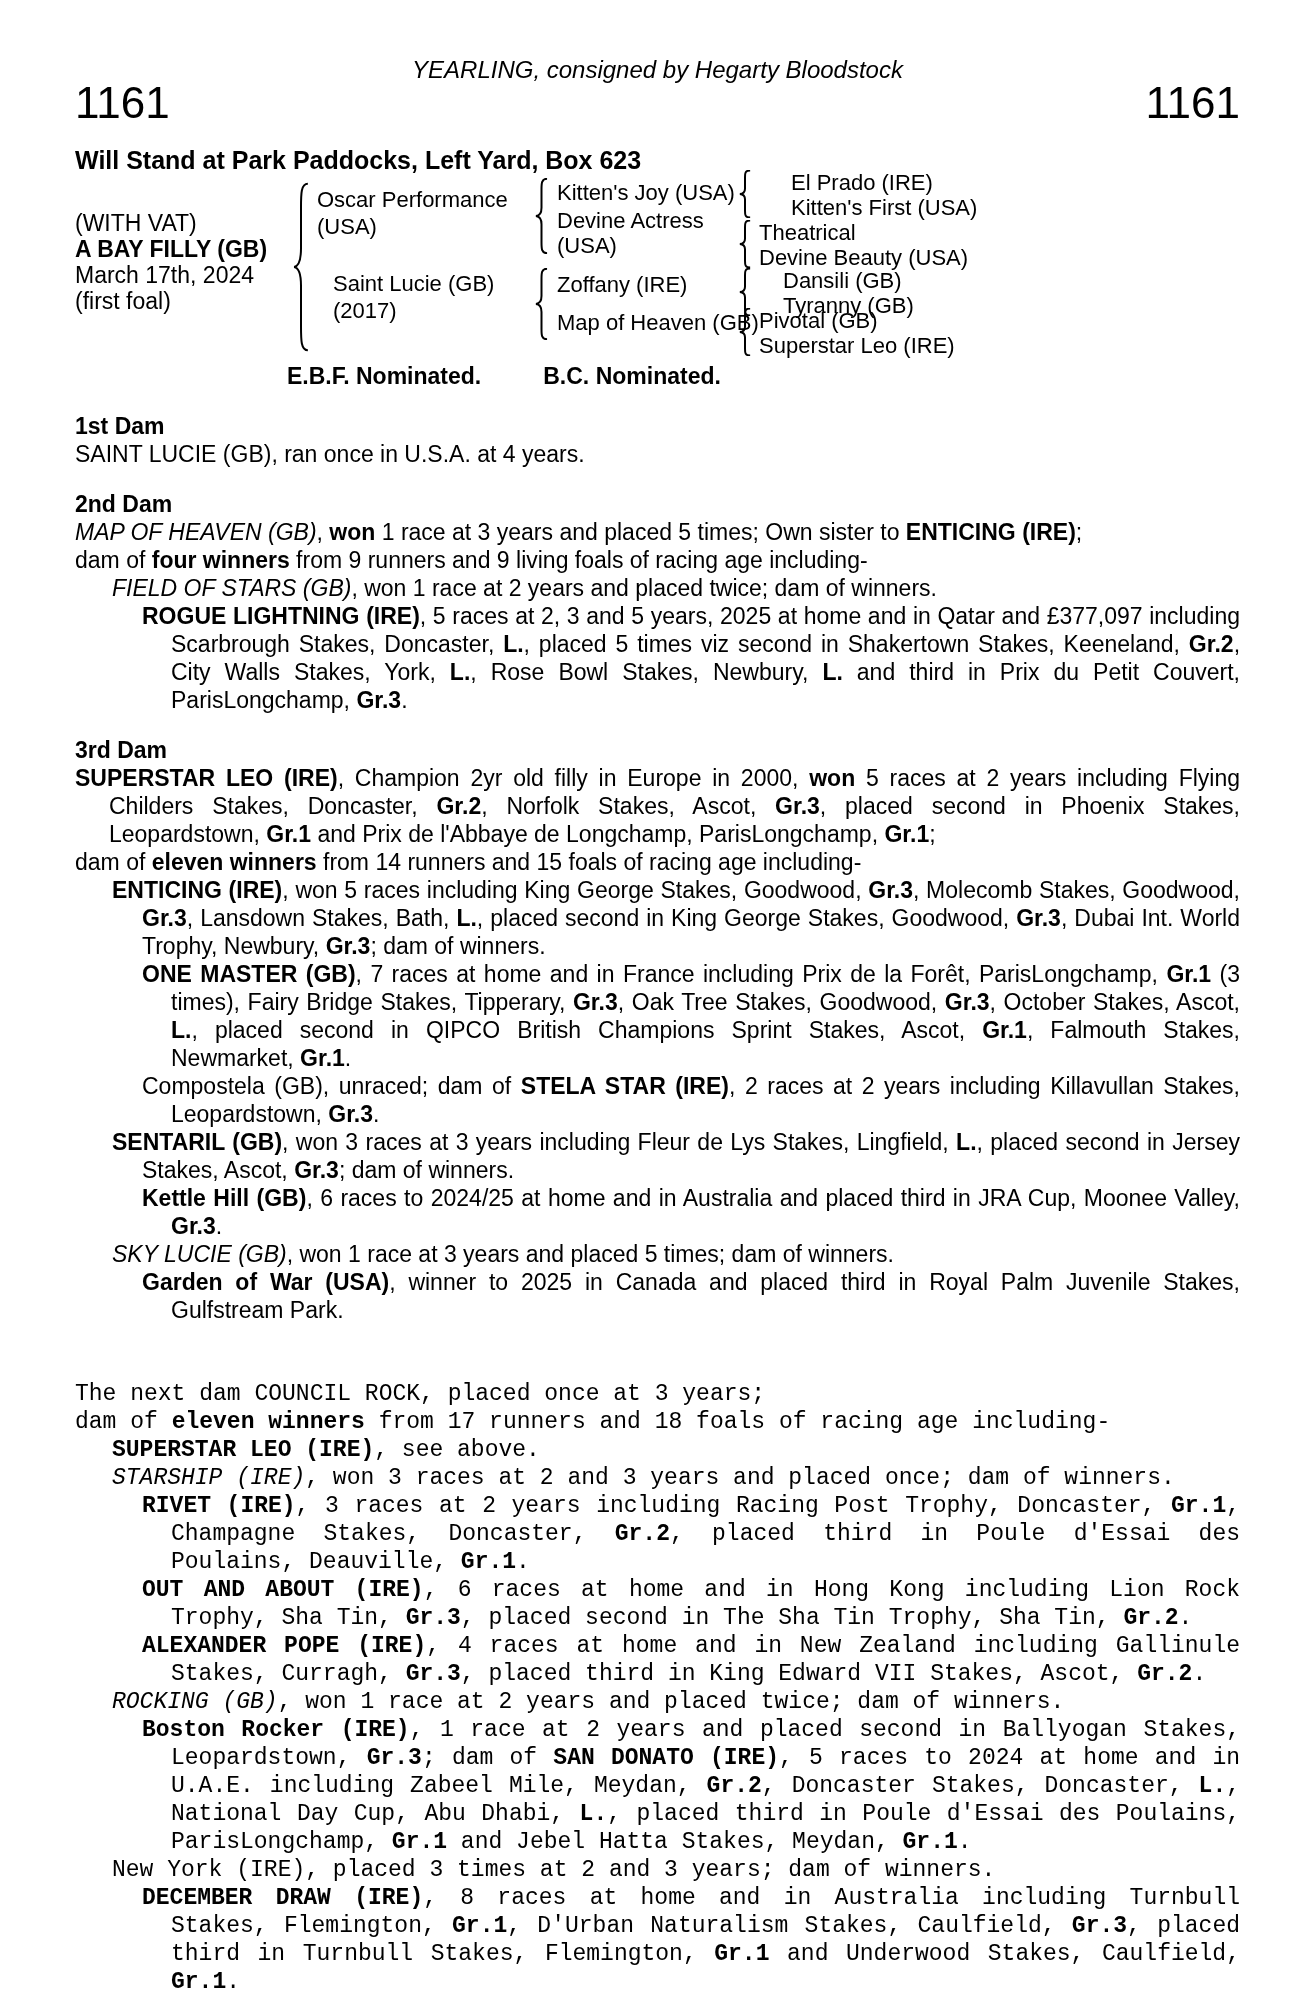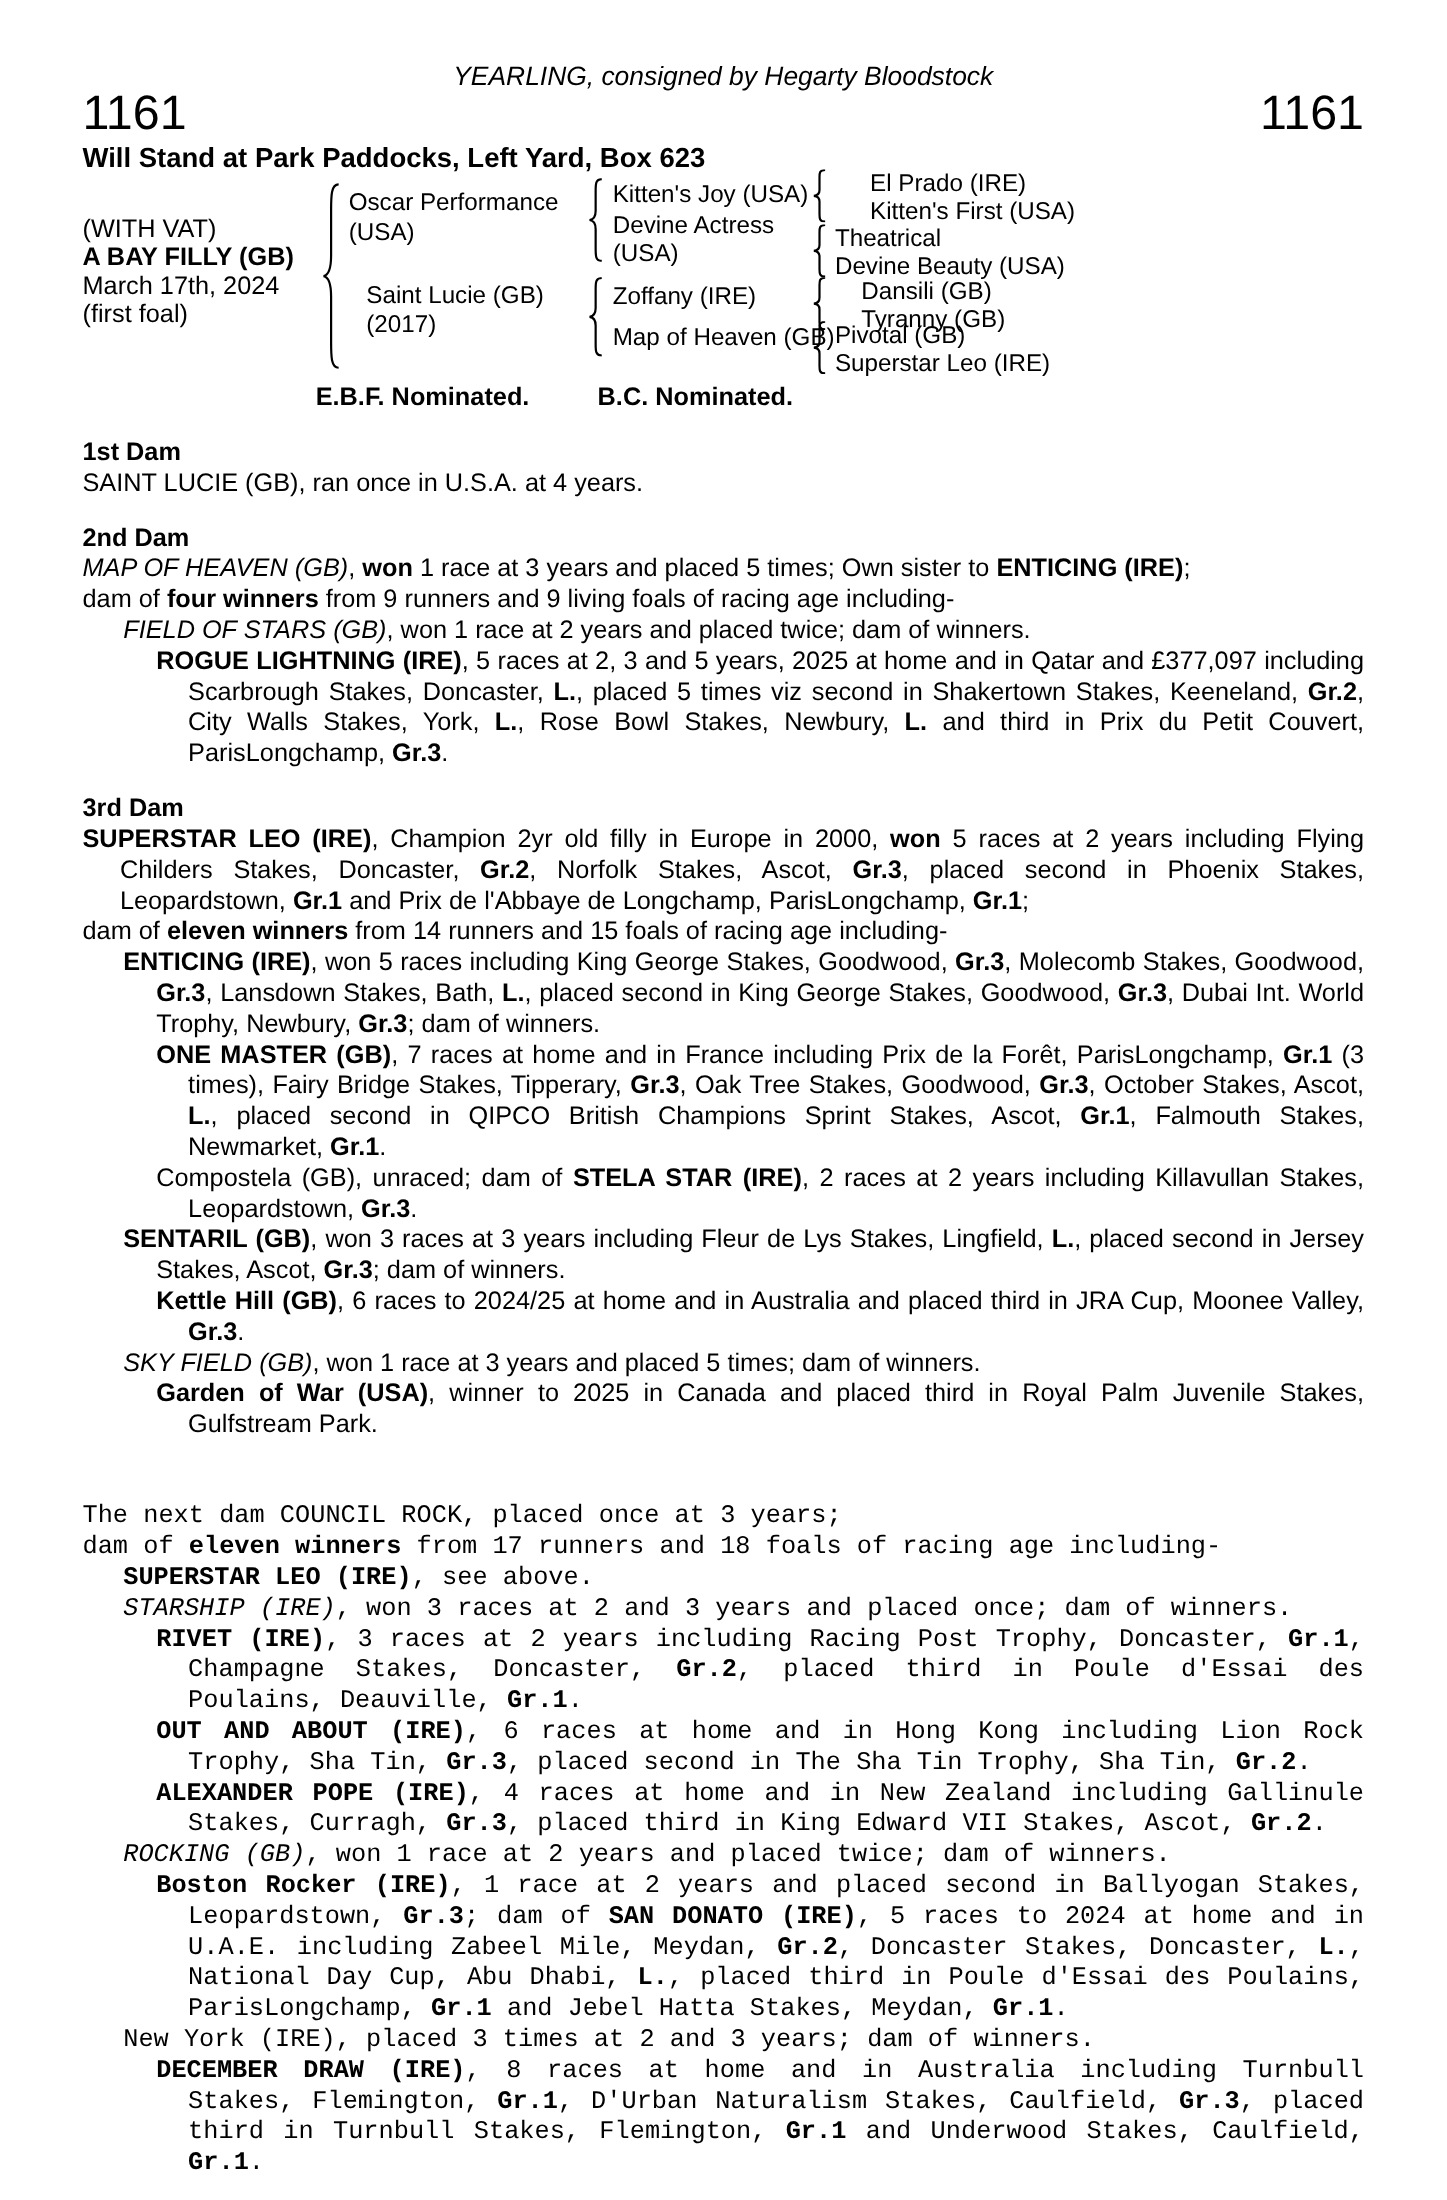--- a/index.html
+++ b/index.html
@@ -21,21 +21,21 @@
     display:flex;
     justify-content:space-between;
     margin-top:-4px;
     font-size:44px;
     font-weight:normal;
     line-height:46px;
   }
   .stand-line{
     font-size:25px;
     font-weight:bold;
-    margin-top:4px;
+    margin-top:20px;
     line-height:28px;
   }
   
   .pedigree{
     position:relative;
     height:192px;
     margin-top:-4px;
     font-size:22px;
   }
   .pedigree .cell{position:absolute;}
@@ -192,21 +192,21 @@
 
   <div class="section">
     <div class="section-title">3rd Dam</div>
     <p class="para lv0"><span class="run-b">SUPERSTAR LEO (IRE)</span><span class="run-n">, Champion 2yr old filly in Europe in 2000, </span><span class="run-b">won</span><span class="run-n"> 5 races at 2 years including Flying Childers Stakes, Doncaster, </span><span class="run-b">Gr.2</span><span class="run-n">, Norfolk Stakes, Ascot, </span><span class="run-b">Gr.3</span><span class="run-n">, placed second in Phoenix Stakes, Leopardstown, </span><span class="run-b">Gr.1</span><span class="run-n"> and Prix de l'Abbaye de Longchamp, ParisLongchamp, </span><span class="run-b">Gr.1</span><span class="run-n">;</span></p>
     <p class="para lv0"><span class="run-n">dam of </span><span class="run-b">eleven winners</span><span class="run-n"> from 14 runners and 15 foals of racing age including-</span></p>
     <p class="para lv1"><span class="run-b">ENTICING (IRE)</span><span class="run-n">, won 5 races including King George Stakes, Goodwood, </span><span class="run-b">Gr.3</span><span class="run-n">, Molecomb Stakes, Goodwood, </span><span class="run-b">Gr.3</span><span class="run-n">, Lansdown Stakes, Bath, </span><span class="run-b">L.</span><span class="run-n">, placed second in King George Stakes, Goodwood, </span><span class="run-b">Gr.3</span><span class="run-n">, Dubai Int. World Trophy, Newbury, </span><span class="run-b">Gr.3</span><span class="run-n">; dam of winners.</span></p>
     <p class="para lv2"><span class="run-b">ONE MASTER (GB)</span><span class="run-n">, 7 races at home and in France including Prix de la Forêt, ParisLongchamp, </span><span class="run-b">Gr.1</span><span class="run-n"> (3 times), Fairy Bridge Stakes, Tipperary, </span><span class="run-b">Gr.3</span><span class="run-n">, Oak Tree Stakes, Goodwood, </span><span class="run-b">Gr.3</span><span class="run-n">, October Stakes, Ascot, </span><span class="run-b">L.</span><span class="run-n">, placed second in QIPCO British Champions Sprint Stakes, Ascot, </span><span class="run-b">Gr.1</span><span class="run-n">, Falmouth Stakes, Newmarket, </span><span class="run-b">Gr.1</span><span class="run-n">.</span></p>
     <p class="para lv2"><span class="run-n">Compostela (GB), unraced; dam of </span><span class="run-b">STELA STAR (IRE)</span><span class="run-n">, 2 races at 2 years including Killavullan Stakes, Leopardstown, </span><span class="run-b">Gr.3</span><span class="run-n">.</span></p>
     <p class="para lv1"><span class="run-b">SENTARIL (GB)</span><span class="run-n">, won 3 races at 3 years including Fleur de Lys Stakes, Lingfield, </span><span class="run-b">L.</span><span class="run-n">, placed second in Jersey Stakes, Ascot, </span><span class="run-b">Gr.3</span><span class="run-n">; dam of winners.</span></p>
     <p class="para lv2"><span class="run-b">Kettle Hill (GB)</span><span class="run-n">, 6 races to 2024/25 at home and in Australia and placed third in JRA Cup, Moonee Valley, </span><span class="run-b">Gr.3</span><span class="run-n">.</span></p>
-    <p class="para lv1"><span class="run-i">SKY FIELD (GB)</span><span class="run-n">, won 1 race at 3 years and placed 5 times; dam of winners.</span></p>
+    <p class="para lv1"><span class="run-i">SKY LUCIE (GB)</span><span class="run-n">, won 1 race at 3 years and placed 5 times; dam of winners.</span></p>
     <p class="para lv2"><span class="run-b">Garden of War (USA)</span><span class="run-n">, winner to 2025 in Canada and placed third in Royal Palm Juvenile Stakes, Gulfstream Park.</span></p>
   </div>
 
   <div class="section gap-lg">
     <p class="para lv0"><span class="run-n">The next dam COUNCIL ROCK, placed once at 3 years;</span></p>
     <p class="para lv0"><span class="run-n">dam of </span><span class="run-b">eleven winners</span><span class="run-n"> from 17 runners and 18 foals of racing age including-</span></p>
     <p class="para lv1"><span class="run-b">SUPERSTAR LEO (IRE)</span><span class="run-n">, see above.</span></p>
     <p class="para lv1"><span class="run-i">STARSHIP (IRE)</span><span class="run-n">, won 3 races at 2 and 3 years and placed once; dam of winners.</span></p>
     <p class="para lv2"><span class="run-b">RIVET (IRE)</span><span class="run-n">, 3 races at 2 years including Racing Post Trophy, Doncaster, </span><span class="run-b">Gr.1</span><span class="run-n">, Champagne Stakes, Doncaster, </span><span class="run-b">Gr.2</span><span class="run-n">, placed third in Poule d'Essai des Poulains, Deauville, </span><span class="run-b">Gr.1</span><span class="run-n">.</span></p>
     <p class="para lv2"><span class="run-b">OUT AND ABOUT (IRE)</span><span class="run-n">, 6 races at home and in Hong Kong including Lion Rock Trophy, Sha Tin, </span><span class="run-b">Gr.3</span><span class="run-n">, placed second in The Sha Tin Trophy, Sha Tin, </span><span class="run-b">Gr.2</span><span class="run-n">.</span></p>

